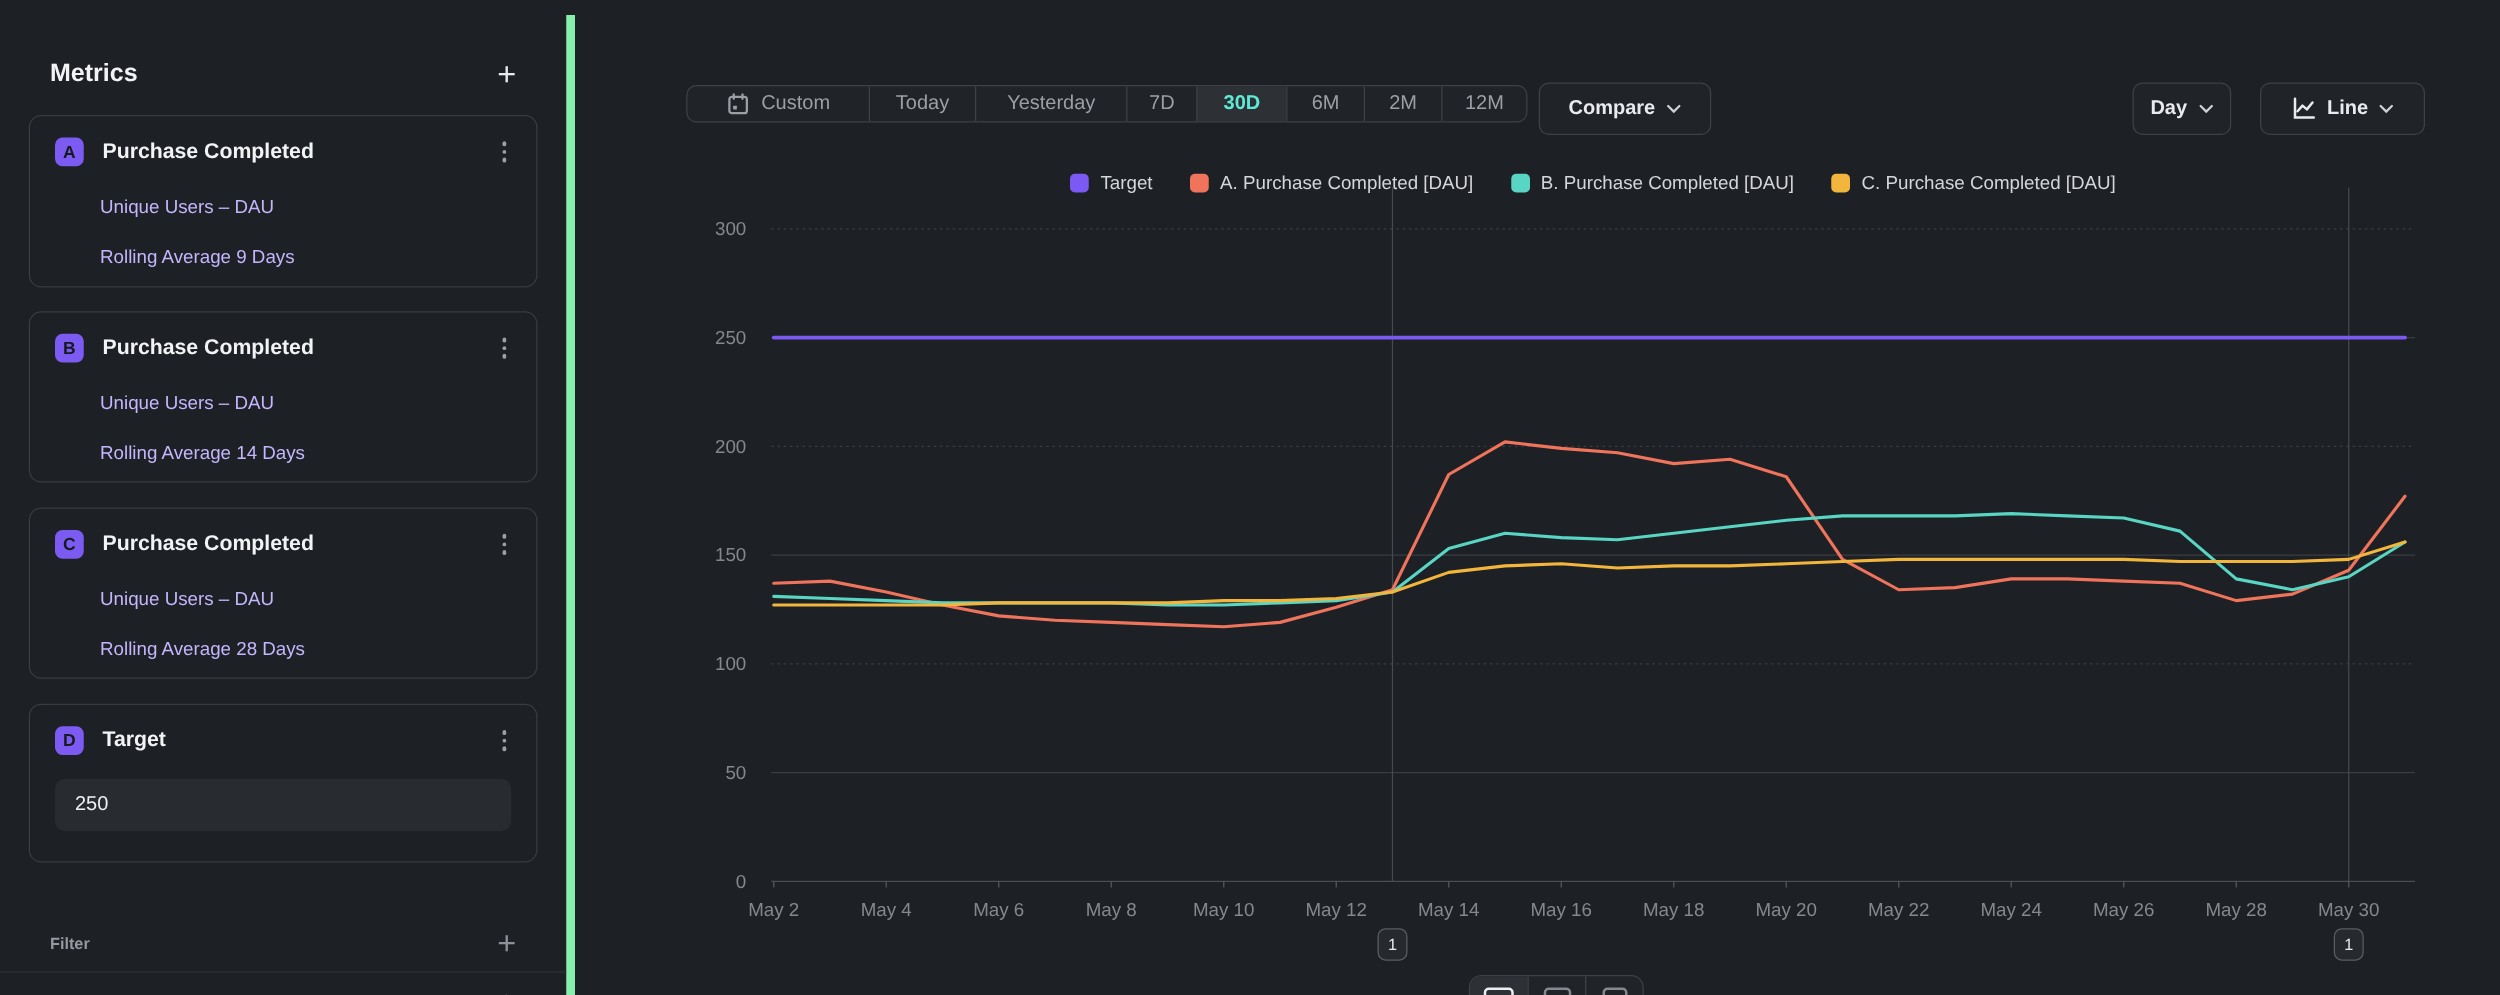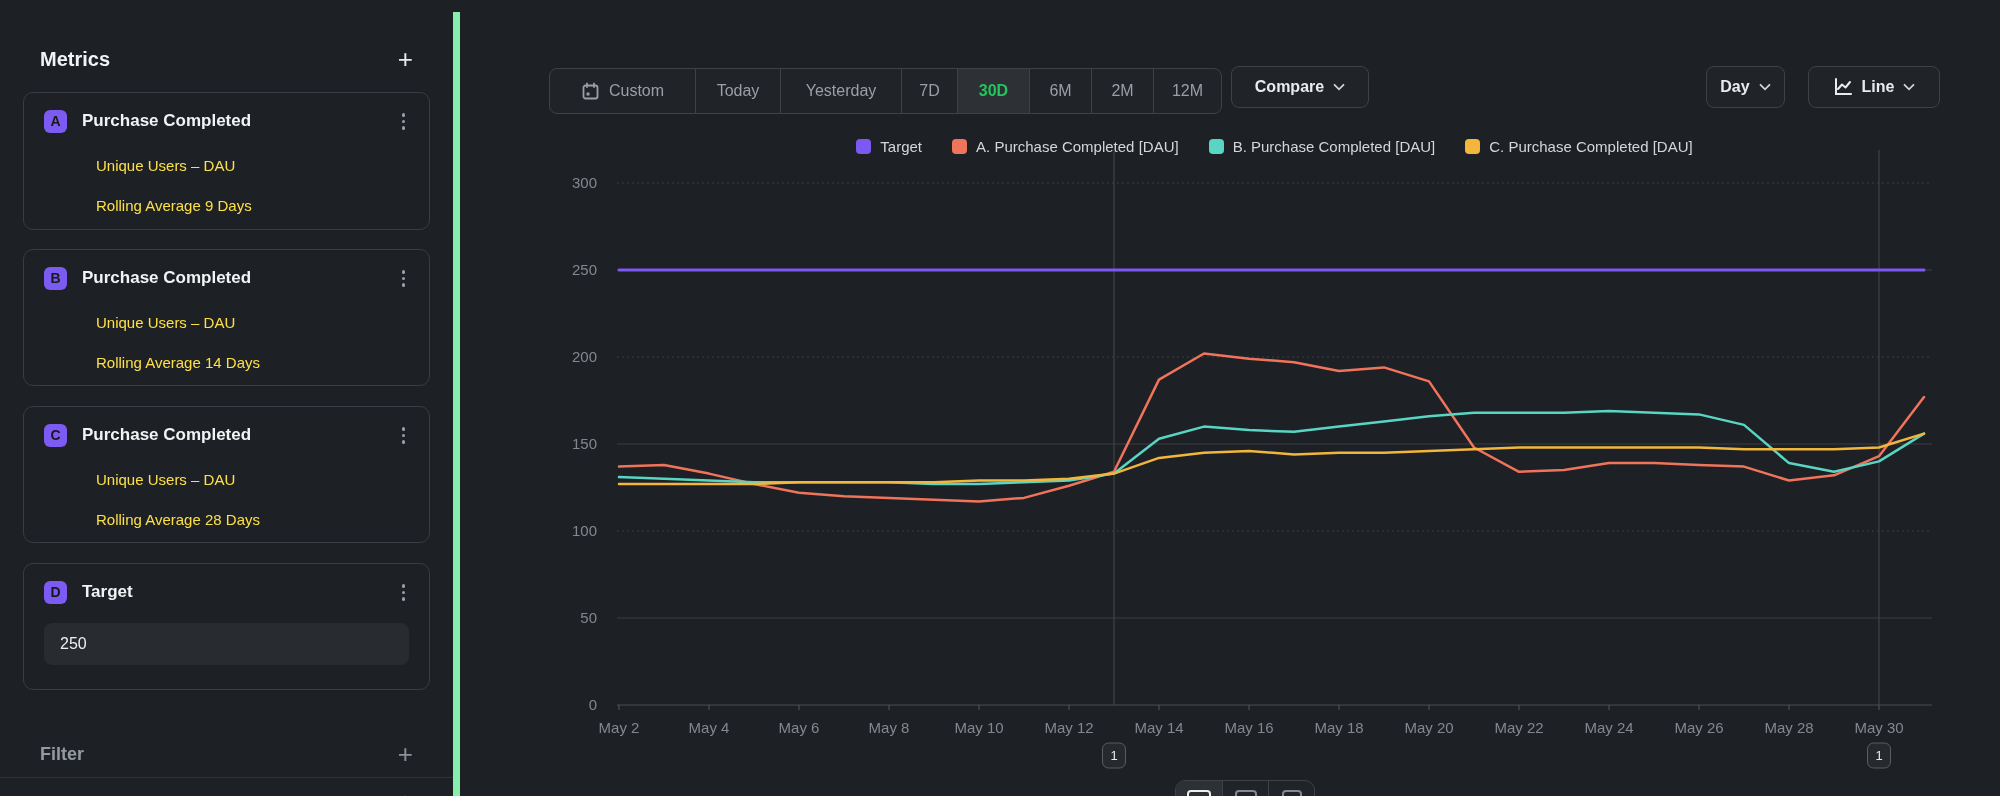--- a/index.html
+++ b/index.html
@@ -16,40 +16,40 @@
   .plus-btn.muted{color:#8d9198;}
   .card{position:absolute;left:23px;width:407px;border:1px solid #393c42;
         border-radius:10px;box-sizing:border-box;padding:16px 20px;}
   .card-head{display:flex;align-items:center;}
   .badge{width:23px;height:23px;border-radius:6px;background:#7c5bf2;color:#17191d;
          font-size:14px;font-weight:700;display:flex;align-items:center;justify-content:center;
          flex:0 0 auto;}
   .card-title{font-size:17px;font-weight:700;color:#f2f3f5;margin-left:15px;flex:1;}
   .kebab{display:flex;flex-direction:column;gap:3px;padding:4px;cursor:pointer;}
   .kebab i{width:3.5px;height:3.5px;border-radius:50%;background:#9b9fa6;display:block;}
-  .card-row{font-size:15px;color:#fde047;margin-left:52px;margin-top:23px;}
+  .card-row{font-size:15px;color:#c4b5fd;margin-left:36px;margin-top:23px;}
   .target-input{margin-top:18px;height:42px;background:#282b30;border:none;border-radius:8px;
         width:100%;box-sizing:border-box;color:#eef0f2;font-size:16px;padding:0 16px;
         font-family:"Liberation Sans", sans-serif;}
   .filter-row{position:absolute;left:40px;right:40px;top:727px;height:30px;
               display:flex;align-items:center;justify-content:space-between;}
-  .filter-label{font-size:18px;font-weight:700;color:#9599a0;}
+  .filter-label{font-size:13px;font-weight:700;color:#9599a0;}
   .sidebar-divider{position:absolute;left:0;right:0;top:765px;height:1px;background:#2e3136;}
   .collapse-btn{position:absolute;left:400px;top:781px;cursor:pointer;}
   
   .main{position:absolute;left:461px;top:0;width:1539px;height:796px;}
   .toolbar-btn{position:absolute;top:66px;height:42px;border:1px solid #3e4146;border-radius:8px;
         box-sizing:border-box;display:flex;align-items:center;justify-content:center;gap:9px;
         font-size:16px;font-weight:700;color:#e9ebee;cursor:pointer;background:#202328;}
-  .range-control{position:absolute;left:88px;top:68px;height:46px;border:1px solid #3e4146;
+  .range-control{position:absolute;left:88px;top:68px;height:30px;border:1px solid #3e4146;
         border-radius:8px;box-sizing:border-box;display:flex;overflow:hidden;background:#202328;}
   .range-seg{display:flex;align-items:center;justify-content:center;gap:9px;font-size:16px;
         color:#9b9fa6;border-left:1px solid #3e4146;box-sizing:border-box;cursor:pointer;height:100%;}
   .range-seg:first-child{border-left:none;}
-  .range-seg.selected{background:#2d3035;color:#22c55e;font-weight:700;}
+  .range-seg.selected{background:#2d3035;color:#5eead4;font-weight:700;}
   .legend{position:absolute;left:156px;top:138px;width:1315px;display:flex;
           justify-content:center;gap:30px;}
   .legend-item{display:flex;align-items:center;gap:9px;font-size:15px;color:#d4d6da;cursor:pointer;}
   .swatch{width:15px;height:15px;border-radius:4px;flex:0 0 auto;}
   .chart-svg{position:absolute;left:0;top:0;}
   .ytick{fill:#84888e;font-size:15px;text-anchor:end;}
   .xtick{fill:#84888e;font-size:15px;text-anchor:middle;}
   .badge-label{fill:#e8e9eb;font-size:13px;text-anchor:middle;}
   
   .size-control{position:absolute;left:714px;top:780px;height:44px;display:flex;

